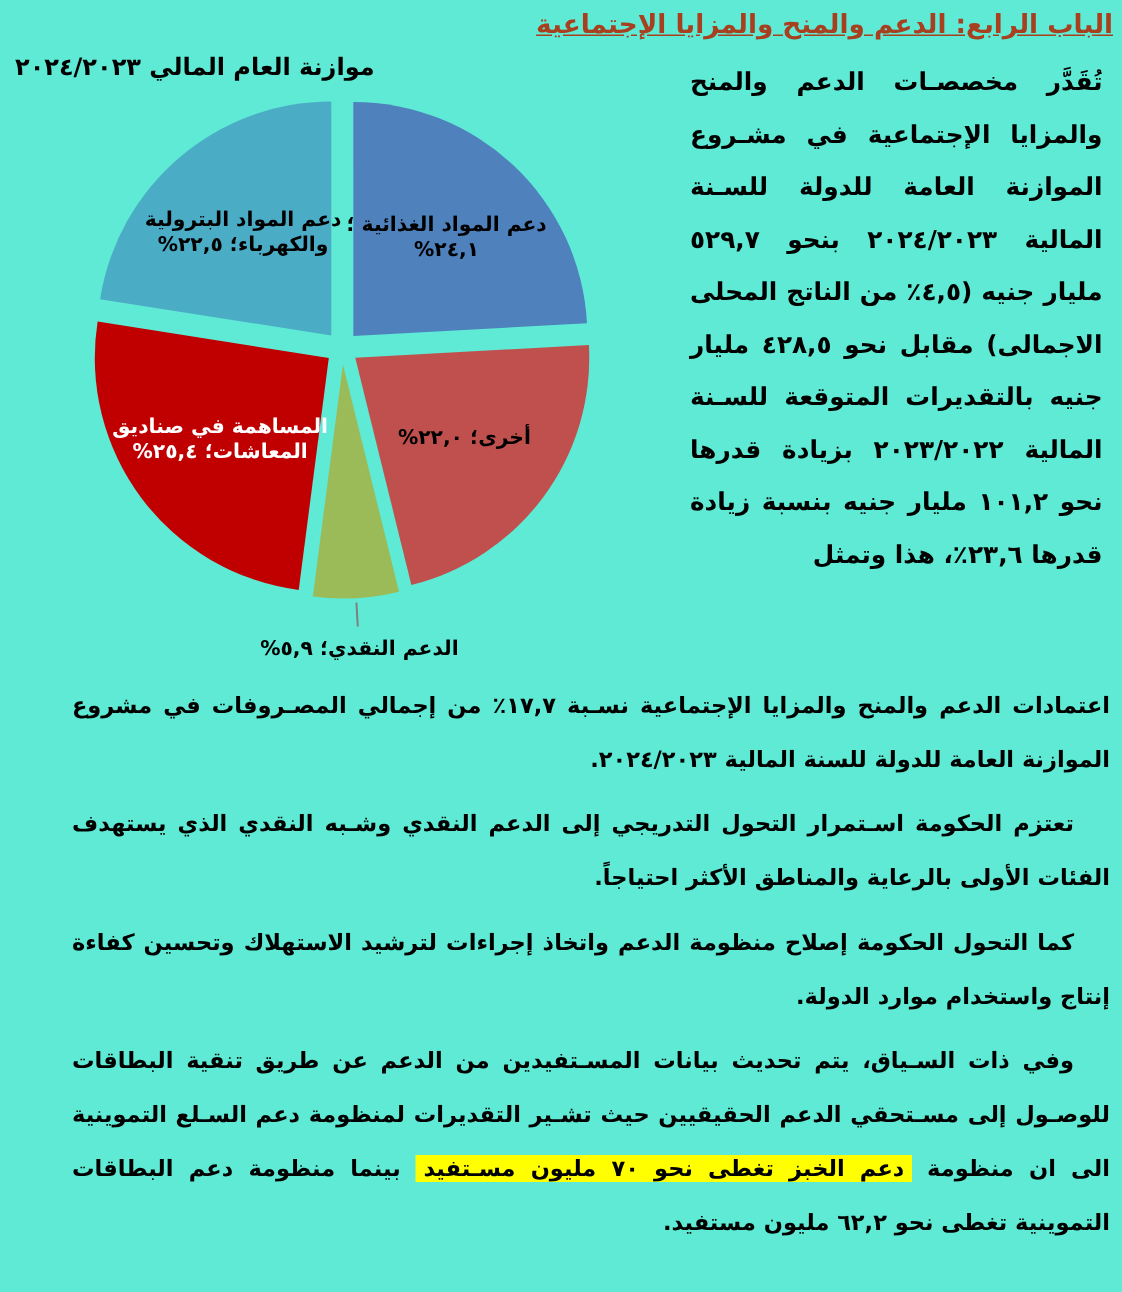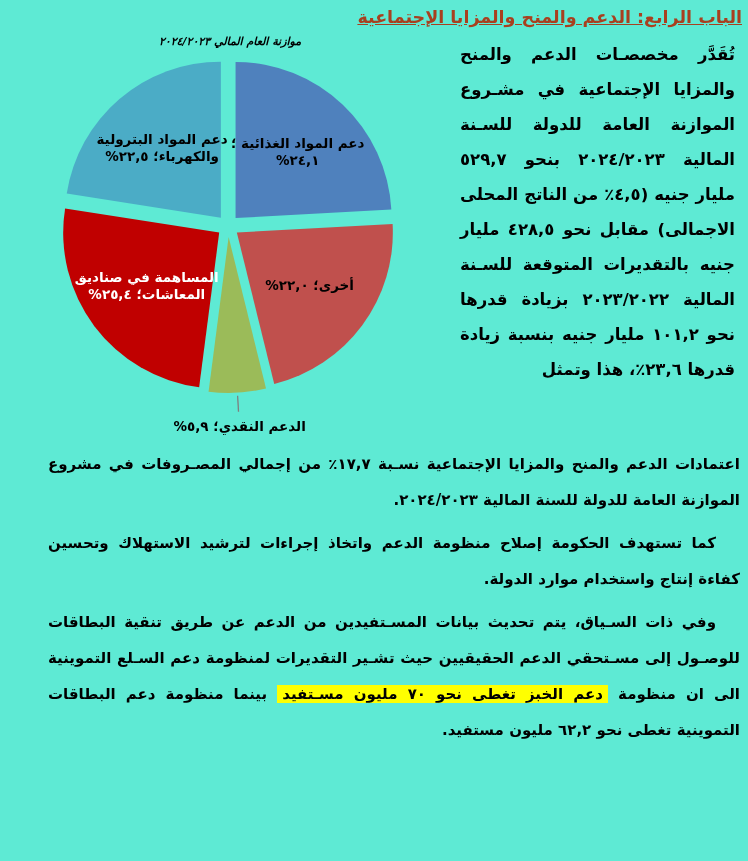--- a/index.html
+++ b/index.html
@@ -31,25 +31,24 @@
     box-sizing:border-box;
     padding:10px 13px 0 10px;
     font-size:16.5px;
     font-weight:bold;
     line-height:35px;
     text-align:justify;
     text-justify:inter-word;
   }
   .chart-area{flex:1;box-sizing:border-box;padding-top:6px;}
   .chart-title{
-    text-align:center;
-    font-size:11px;
+    text-align:left;
+    font-size:16px;
     font-weight:bold;
     margin:2px 0 0 10px;
-    font-style:italic;
   }
   .chart-area svg{display:block;margin:0 auto;width:442px;height:396px;}
   .slice-label{font-family:"DejaVu Sans",sans-serif;font-weight:bold;font-size:13.5px;}
   
   .paragraphs{
     box-sizing:border-box;
     padding:2px 8px 0 48px;
     font-size:15px;
     font-weight:bold;
     line-height:36px;
@@ -89,17 +88,18 @@
           <text x="142.79151057706883" y="234.35533374853577" text-anchor="middle" direction="rtl" fill="#ffffff" class="slice-label"><tspan x="142.79151057706883" dy="0">المساهمة في صناديق</tspan><tspan x="142.79151057706883" dy="17">المعاشات؛ ٢٥,٤%</tspan></text>
           <path d="M216.8501548464099,169.6405912721243 L62.73639344374212,145.45488172450956 A156,156 0 0 1 216.85015484640988,13.640591272124311 Z" fill="#4bacc6"></path>
           <text x="158.03942852851603" y="96.38065475410691" text-anchor="middle" direction="rtl" fill="#000000" class="slice-label"><tspan x="158.03942852851603" dy="0">دعم المواد البترولية</tspan><tspan x="158.03942852851603" dy="17">والكهرباء؛ ٢٢,٥%</tspan></text>
         </svg>
     </div>
 
   </div>
 
   <div class="paragraphs">
     <p>اعتمادات الدعم والمنح والمزايا الإجتماعية نسـبة ١٧,٧٪ من إجمالي المصـروفات في مشروع الموازنة العامة للدولة للسنة المالية ٢٠٢٤/٢٠٢٣.</p>
-    <p class="indent">كما تستهدف الحكومة إصلاح منظومة الدعم واتخاذ إجراءات لترشيد الاستهلاك وتحسين كفاءة إنتاج واستخدام موارد الدولة.</p>
+    <p class="indent">تعتزم الحكومة اسـتمرار التحول التدريجي إلى الدعم النقدي وشـبه النقدي الذي يستهدف الفئات الأولى بالرعاية والمناطق الأكثر احتياجاً.</p>
+    <p class="indent">كما التحول الحكومة إصلاح منظومة الدعم واتخاذ إجراءات لترشيد الاستهلاك وتحسين كفاءة إنتاج واستخدام موارد الدولة.</p>
     <p class="indent"><span>وفي ذات السـياق، يتم تحديث بيانات المسـتفيدين من الدعم عن طريق تنقية البطاقات للوصـول إلى مسـتحقي الدعم الحقيقيين حيث تشـير التقديرات لمنظومة دعم السـلع التموينية الى ان منظومة </span><mark>دعم الخبز تغطى نحو ٧٠ مليون مسـتفيد</mark><span> بينما منظومة دعم البطاقات التموينية تغطى نحو ٦٢,٢ مليون مستفيد.</span></p>
   </div>
 
 </div>
 
 </body></html>

